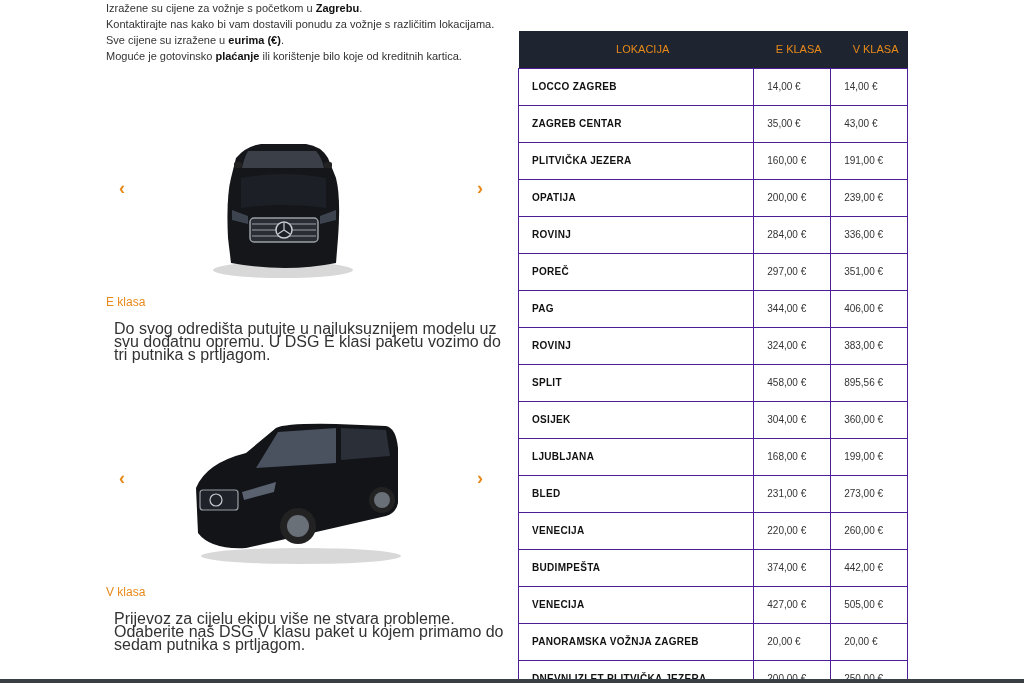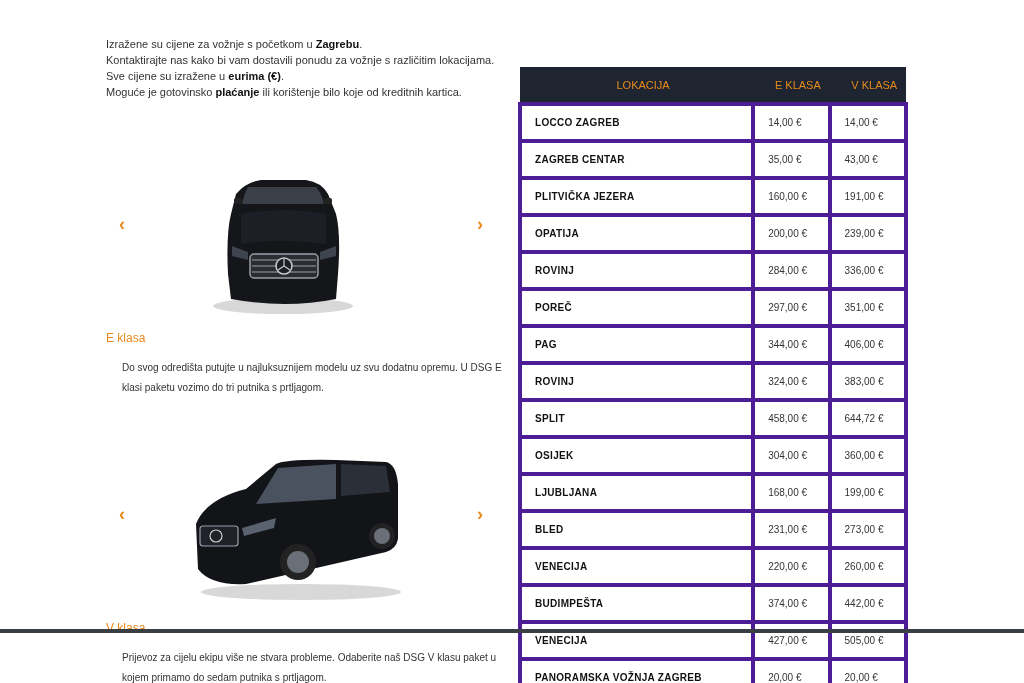--- a/index.html
+++ b/index.html
@@ -2,21 +2,21 @@
 <html><head>
   <meta charset="utf-8">
   <style>
     * { box-sizing: border-box; margin: 0; padding: 0; }
     html, body {
       width: 1024px; height: 683px; overflow: hidden;
       background: #ffffff;
       font-family: "Liberation Sans", sans-serif;
       color: #333333;
     }
-    .page { position: relative; width: 1024px; height: 597px; margin-top: 36px; }
+    .page { position: relative; width: 1024px; height: 683px; }
 
     
     .left { position: absolute; left: 106px; top: 0; width: 392px; }
     .intro { font-size: 11px; line-height: 16px; color: #333; margin-top: 0px; }
     .intro p { white-space: nowrap; }
     .intro b { color: #111; font-weight: bold; }
 
     .slider { position: relative; width: 392px; height: 170px; }
     .slider-1 { position: absolute; top: 118px; left: 0; }
     .slider-2 { position: absolute; top: 408px; left: 0; }
@@ -26,39 +26,39 @@
       text-align: center; cursor: pointer;
     }
     .arrow.prev { left: 8px; }
     .arrow.next { right: 10px; }
     .car-img { position: absolute; left: 80px; top: 0; width: 230px; height: 170px; }
 
     .section-title {
       position: absolute; left: 0; font-size: 12px; color: #e8891a;
     }
     .section-desc {
-      position: absolute; left: 16px; width: 392px; font-size: 10px; line-height: 20px; color: #333;
+      position: absolute; left: 8px; width: 392px; font-size: 16px; line-height: 13px; color: #333;
     }
     .t1 { top: 295px; }
     .d1 { top: 322px; }
     .t2 { top: 585px; }
     .d2 { top: 612px; }
 
     
     .price-table {
       position: absolute; left: 518px; top: 31px; width: 390px;
       border-collapse: collapse;
       font-size: 10px;
     }
     .price-table th {
       background: #1f2530; color: #e8891a; font-weight: normal; font-size: 11px;
       height: 37px; text-align: center; padding-left: 13px;
     }
     .price-table td {
-      height: 37px; border: 4px solid #4c1d95; padding-left: 13px; color: #333;
+      height: 37px; border: 1px solid #4c1d95; padding-left: 13px; color: #333;
     }
     .price-table td.loc { font-weight: bold; color: #111; letter-spacing: 0.3px; }
     .col-loc { width: 236px; }
     .col-e { width: 77px; }
     .col-v { width: 77px; }
 
     .bottom-bar {
       position: absolute; left: 0; bottom: 0; width: 1024px; height: 4px; background: #3a3f44;
     }
   </style>
@@ -166,21 +166,21 @@
           <td>406,00 €</td>
         </tr>
       <tr>
           <td class="loc">ROVINJ</td>
           <td>324,00 €</td>
           <td>383,00 €</td>
         </tr>
       <tr>
           <td class="loc">SPLIT</td>
           <td>458,00 €</td>
-          <td>644,72 €</td>
+          <td>895,56 €</td>
         </tr>
       <tr>
           <td class="loc">OSIJEK</td>
           <td>304,00 €</td>
           <td>360,00 €</td>
         </tr>
       <tr>
           <td class="loc">LJUBLJANA</td>
           <td>168,00 €</td>
           <td>199,00 €</td>

